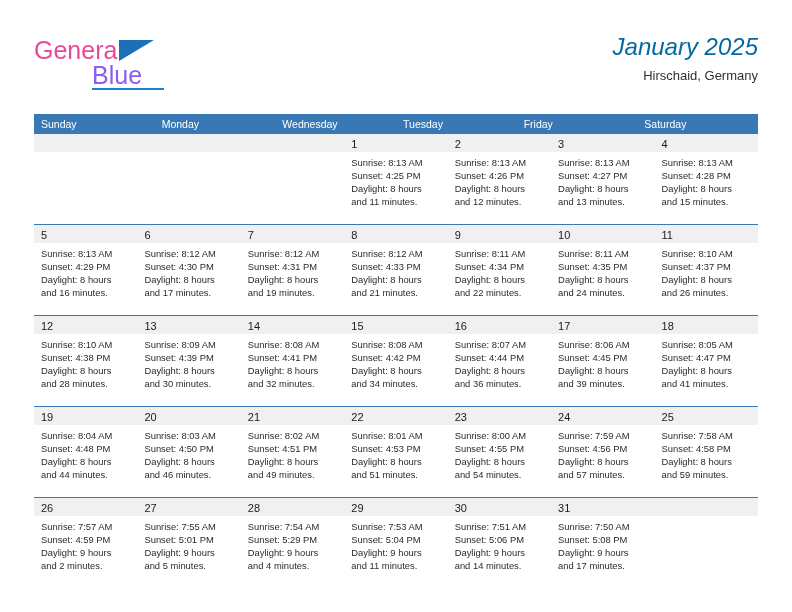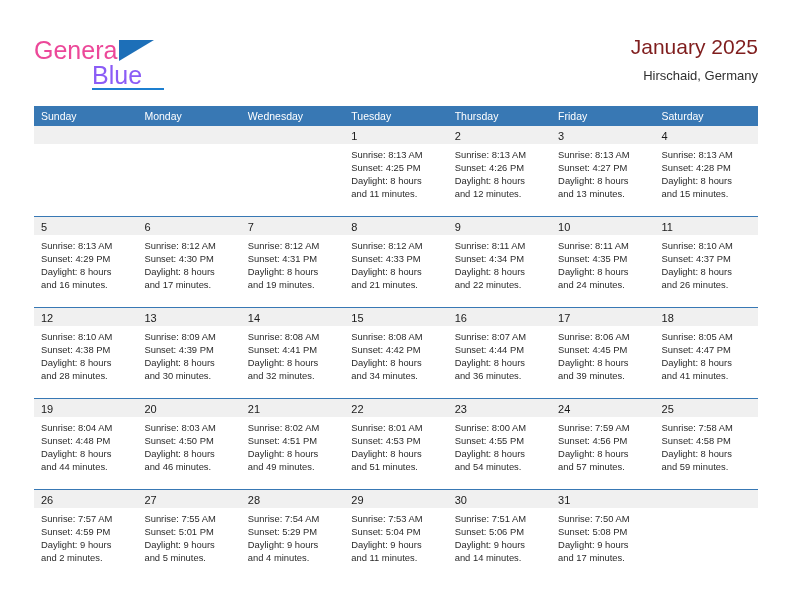--- a/index.html
+++ b/index.html
@@ -69,44 +69,46 @@
     height: 2px;
     background: #1d7fd0;
   }
   .title-block {
     position: absolute;
     right: 0;
     top: 0;
     text-align: right;
   }
   .cal-title {
-    font-size: 21px;
-    color: #7f1d1d;
+    font-size: 24px;
+    color: #0369a1;
     line-height: 34px;
     white-space: nowrap;
+    font-style: italic;
   }
   .cal-subtitle {
     font-size: 13px;
     color: #303030;
     line-height: 20px;
     margin-top: 2px;
     white-space: nowrap;
   }
 
   
   .calendar {
     position: absolute;
     left: 34px;
     top: 106px;
     width: 724px;
   }
   .dow-row {
     display: flex;
     background: #3878b4;
     height: 20px;
+    margin-top: 8px;
   }
   .dow-cell {
     flex: 1 1 0;
     color: #ffffff;
     font-size: 10.5px;
     line-height: 20px;
     padding-left: 7px;
     box-sizing: border-box;
     overflow: hidden;
     white-space: nowrap;
@@ -166,21 +168,20 @@
     </div>
 
   </div>
 
   <div class="calendar">
     <div class="dow-row" id="dow-row">
         <div class="dow-cell">Sunday</div>
         <div class="dow-cell">Monday</div>
         <div class="dow-cell">Wednesday</div>
         <div class="dow-cell">Tuesday</div>
-        <div class="dow-cell">Thursday</div>
         <div class="dow-cell">Friday</div>
         <div class="dow-cell">Saturday</div>
       </div>
     <div id="weeks-container">
         <div class="week-row">
           <div class="day-cell empty">
             <div class="day-num-band"><span class="day-num"></span></div>
           </div>
           <div class="day-cell empty">
             <div class="day-num-band"><span class="day-num"></span></div>

